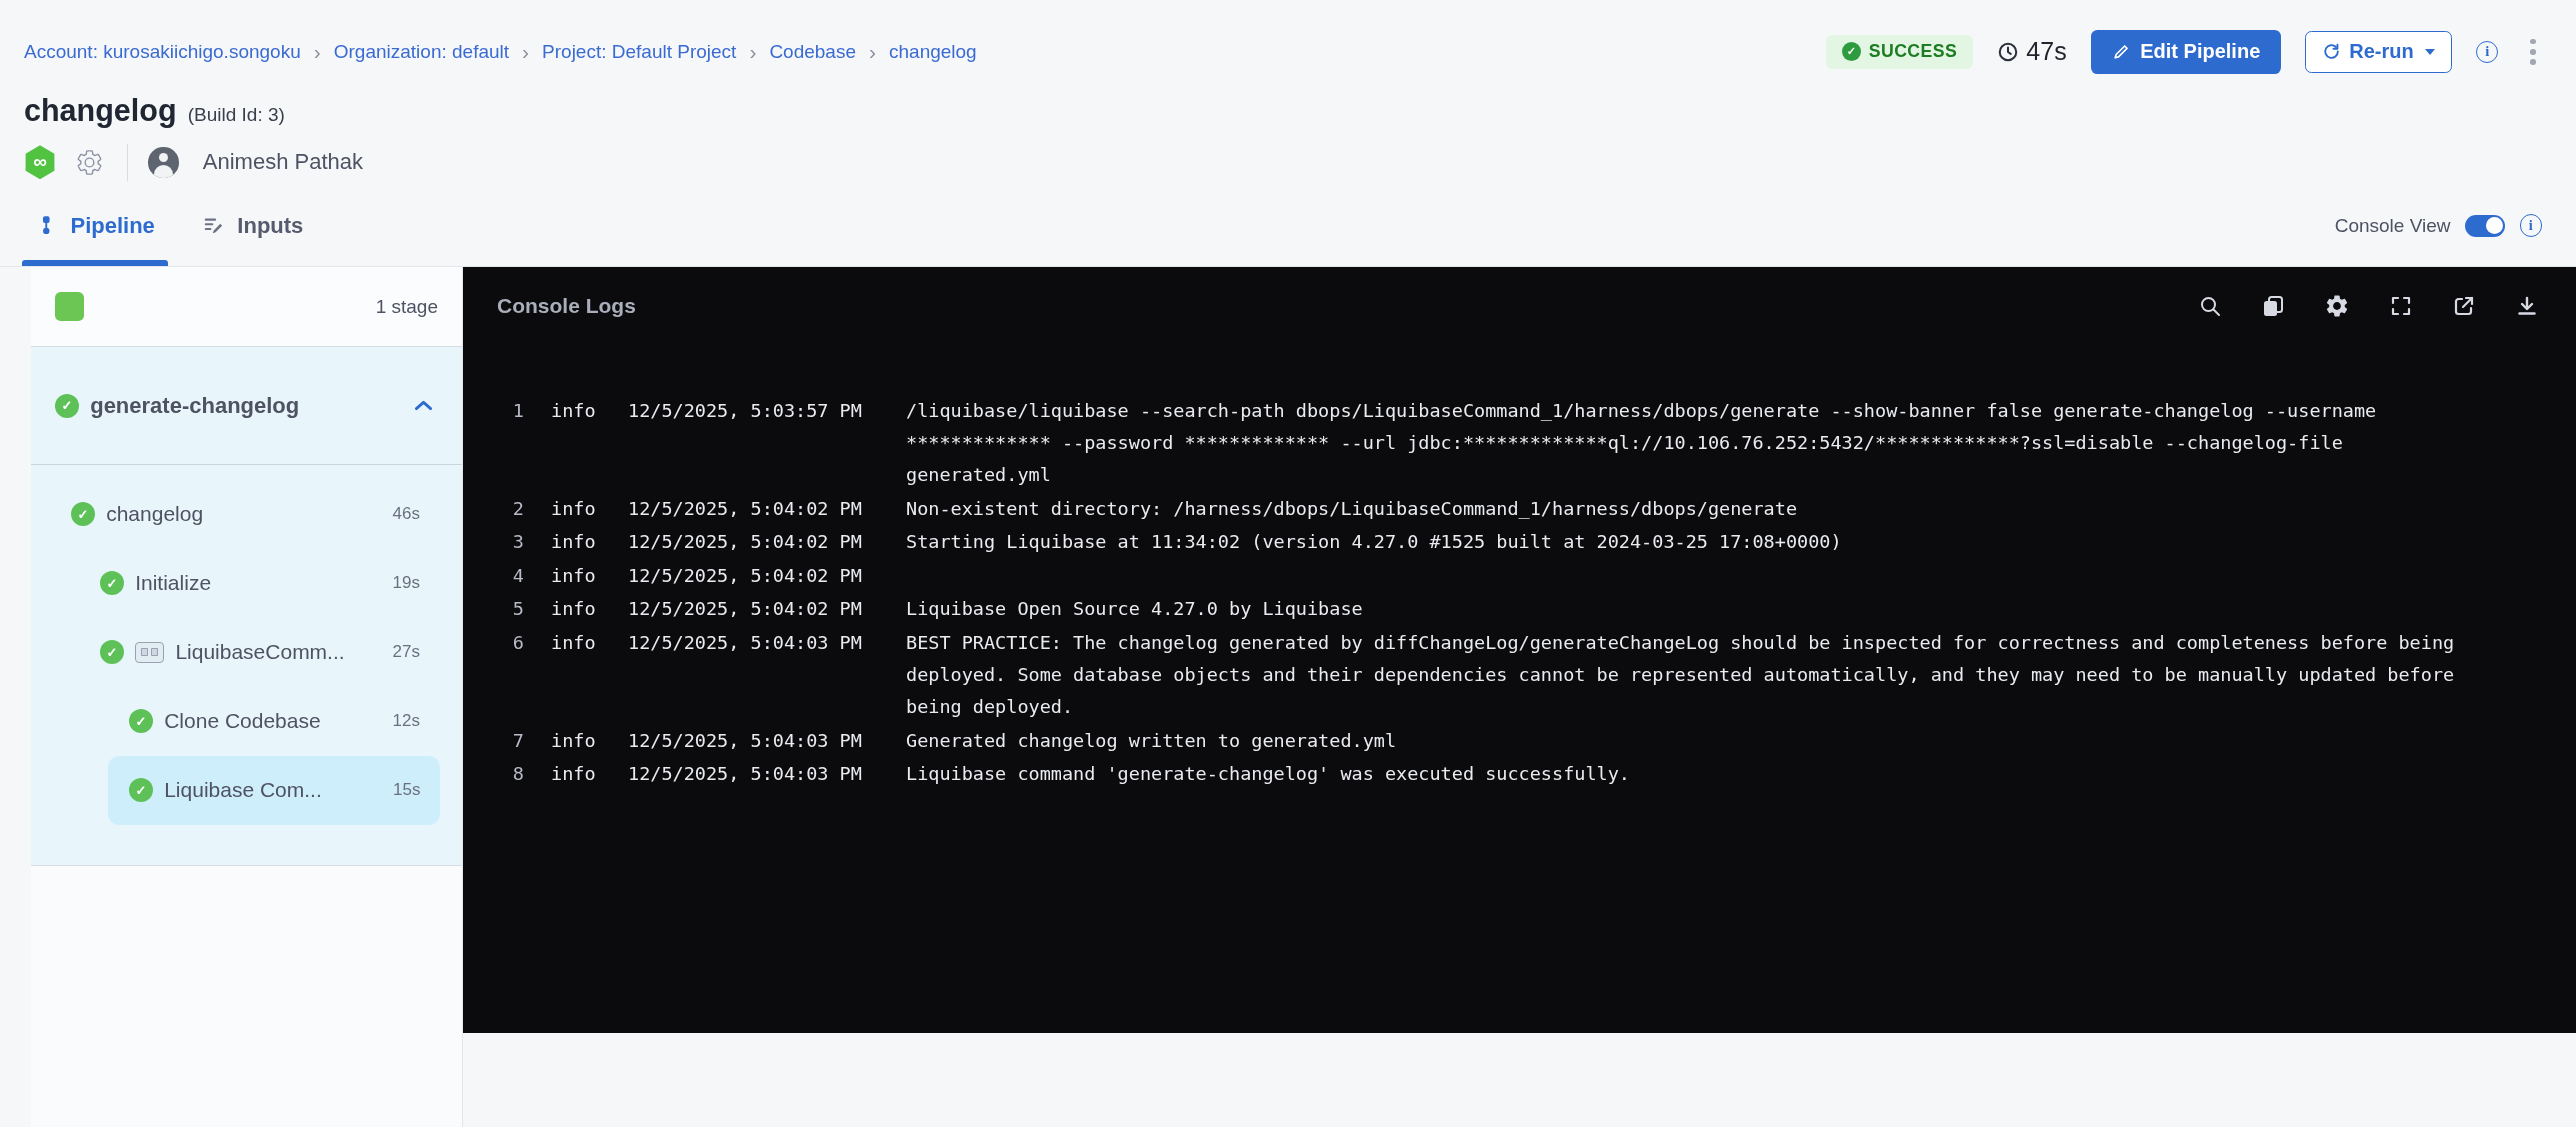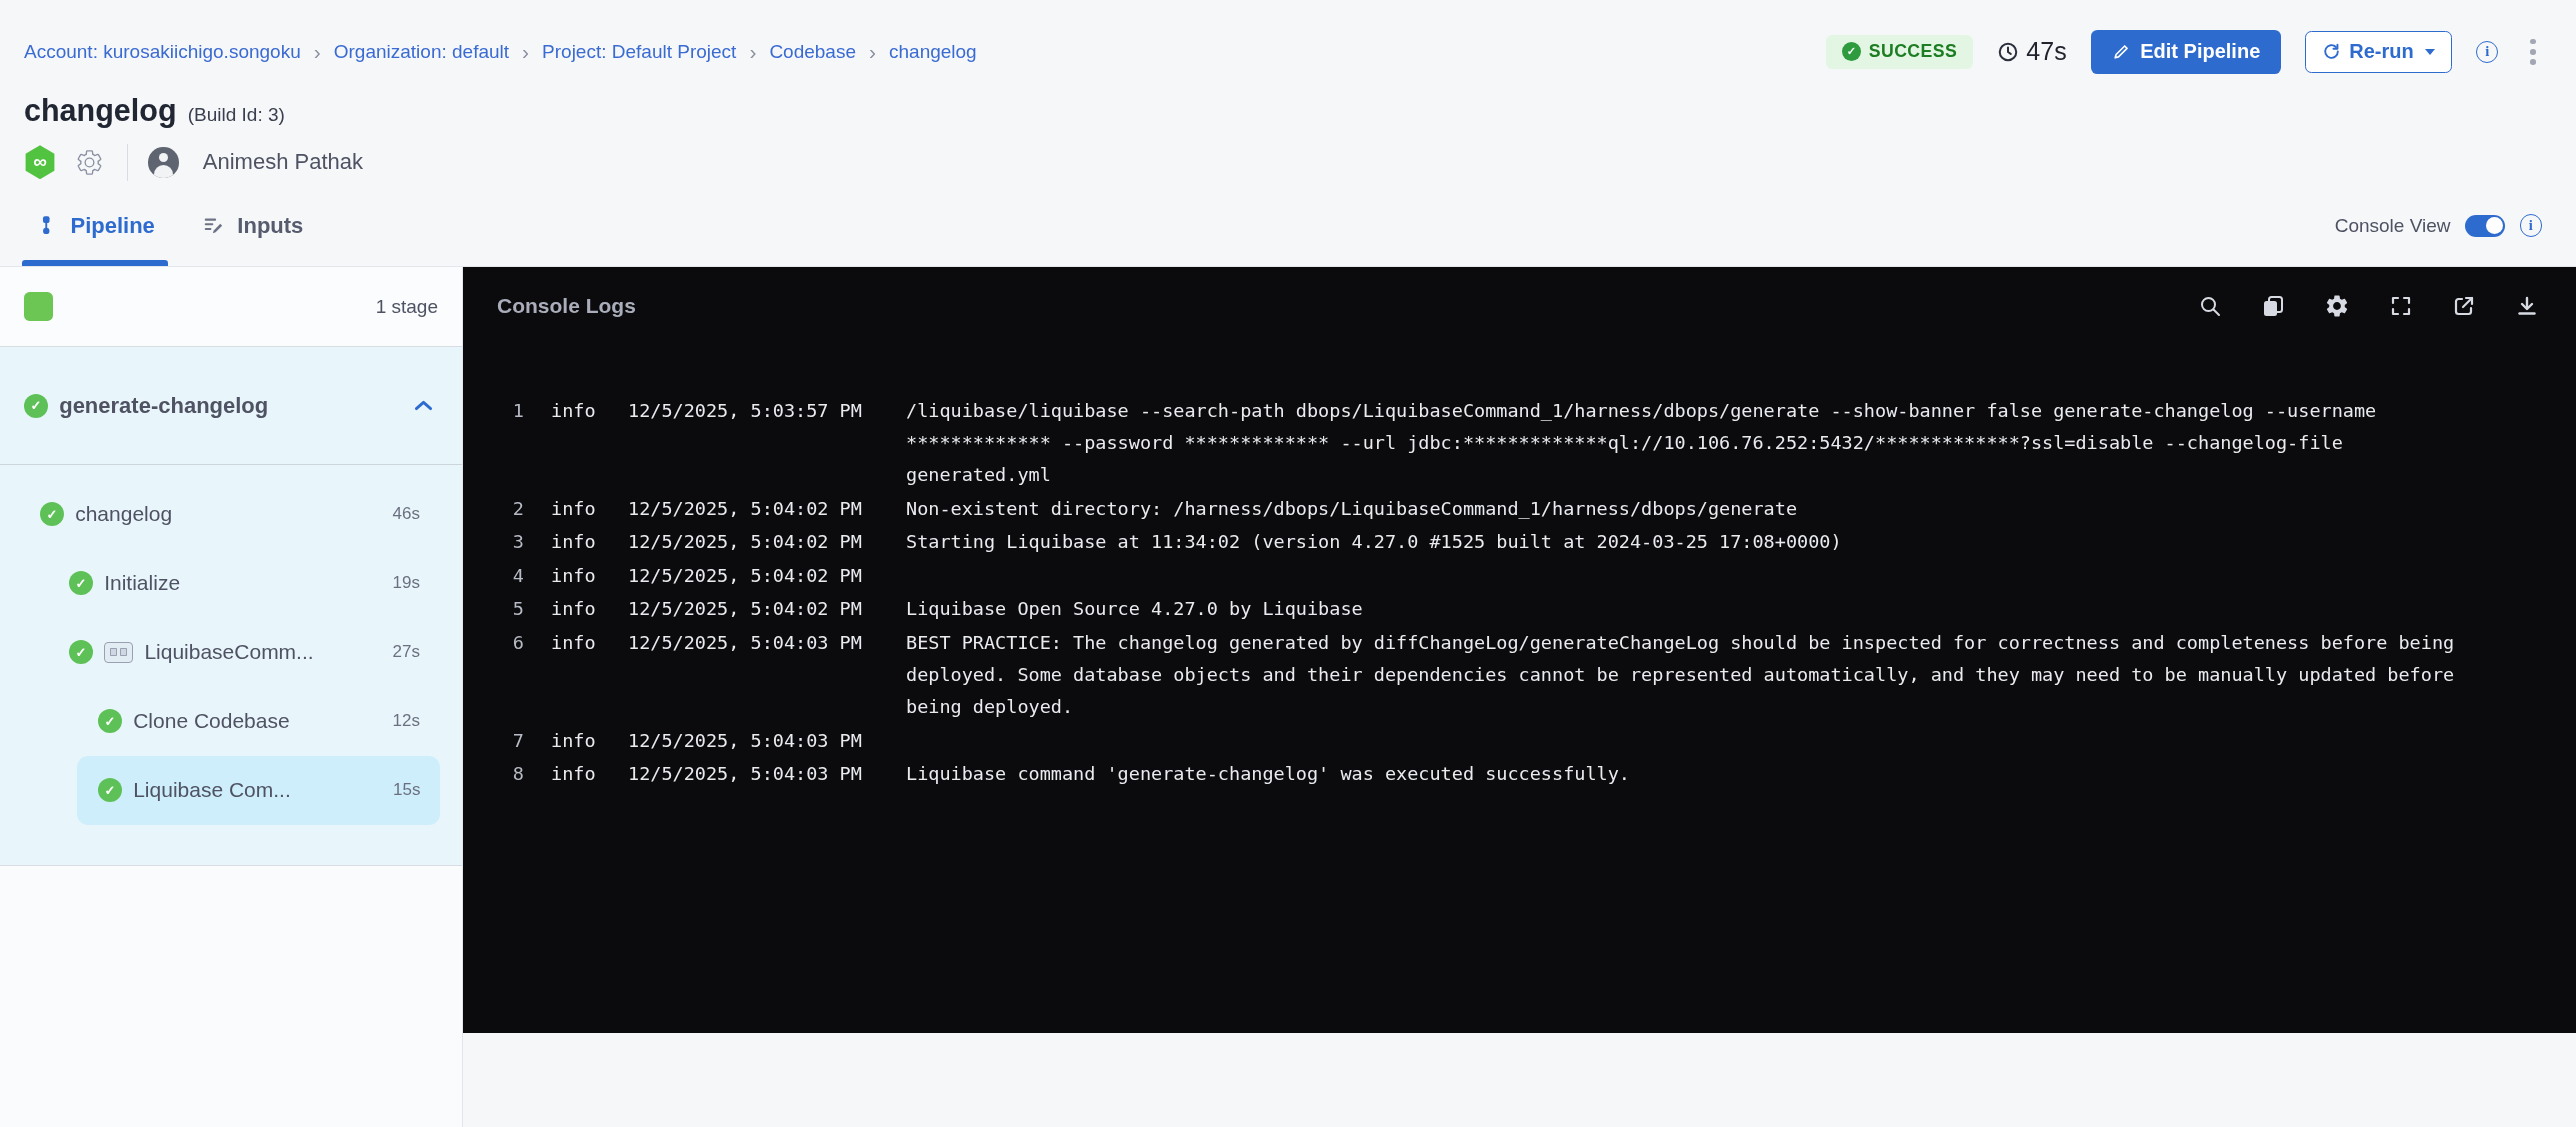--- a/index.html
+++ b/index.html
@@ -56,21 +56,21 @@
   .tab.active { color:#2e6bce; }
   .tab.active::after { content:""; position:absolute; left:-13px; right:-13px; bottom:0;
     height:5.6px; border-radius:3.2px 3.2px 0 0; background:#2e6bce; }
   .console-view { margin-left:auto; margin-right:34px; display:flex; align-items:center; gap:14.5px; }
   .console-view-label { font-size:19px; color:#4e5262; }
   .toggle { width:40px; height:22px; border-radius:11.2px; background:#2e6bce; position:relative; cursor:pointer; }
   .toggle i { position:absolute; top:2.4px; right:2.4px; width:17px; height:17px; border-radius:50%; background:#fff; }
 
   
   .content { display:flex; height:860px; }
-  .sidebar { width:463px; flex:none; display:flex; flex-direction:column; border-right:0.8px solid #e2e5ea; }
+  .sidebar { width:463px; flex:none; display:flex; flex-direction:column; border-right:0.8px solid #e2e5ea;padding-left:31px; }
   .sb-head { height:80px; background:#fbfcfd; display:flex; align-items:center;
     padding:0 24px; border-bottom:0.8px solid #d9dce2; }
   .sb-square { width:29px; height:29px; border-radius:5.6px; background:#6cc654; }
   .sb-count { margin-left:auto; font-size:19px; color:#4e5262; }
   .sb-stage { height:117px; background:#e8f6fb; display:flex; align-items:center; padding:0 29px 0 24px; cursor:pointer; }
   .check { width:24px; height:24px; border-radius:50%; background:#5ec158; color:#fff; flex:none;
     display:flex; align-items:center; justify-content:center; font-size:13px; font-weight:700; }
   .sb-stage-label { margin-left:11.2px; font-size:22px; font-weight:600; color:#4e5262; }
   .sb-stage .chev { margin-left:auto; display:flex; }
   .sb-tree { height:401px; background:#e8f6fb; border-top:0.8px solid #ccd5dc; padding-top:14.5px; }
@@ -334,20 +334,21 @@
         <div class="log-row">
           <span class="log-num">6</span>
           <span class="log-level">info</span>
           <span class="log-time">12/5/2025, 5:04:03 PM</span>
           <span class="log-msg">BEST PRACTICE: The changelog generated by diffChangeLog/generateChangeLog should be inspected for correctness and completeness before being deployed. Some database objects and their dependencies cannot be represented automatically, and they may need to be manually updated before being deployed.</span>
         </div>
         <div class="log-row">
           <span class="log-num">7</span>
           <span class="log-level">info</span>
           <span class="log-time">12/5/2025, 5:04:03 PM</span>
+          <span class="log-msg">Generated changelog written to generated.yml</span>
         </div>
         <div class="log-row">
           <span class="log-num">8</span>
           <span class="log-level">info</span>
           <span class="log-time">12/5/2025, 5:04:03 PM</span>
           <span class="log-msg">Liquibase command 'generate-changelog' was executed successfully.</span>
         </div>
       </div>
     </div>
   </section>

